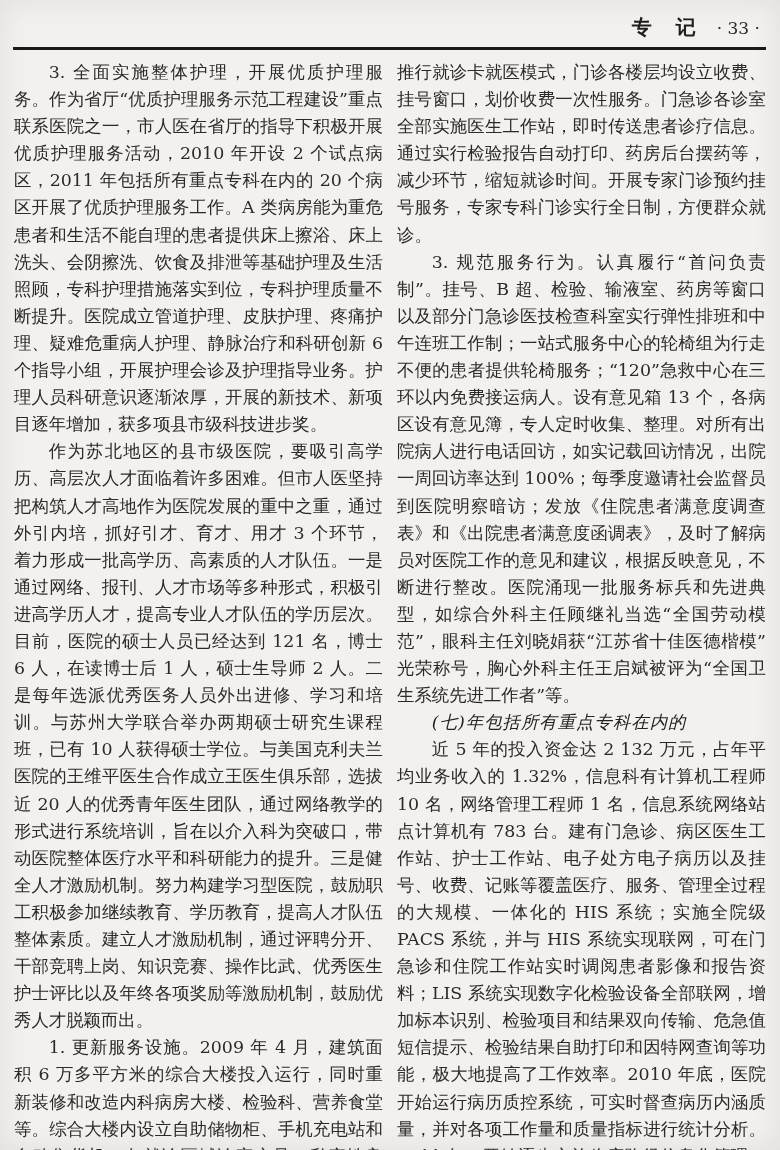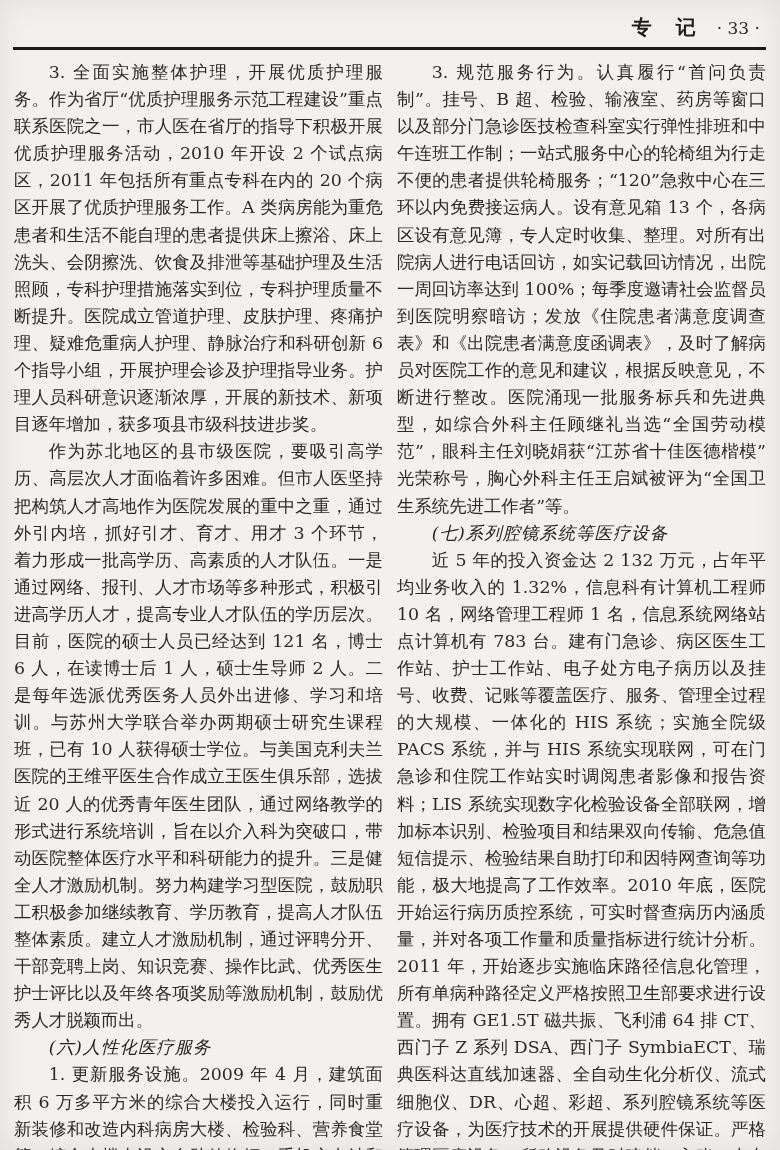--- a/index.html
+++ b/index.html
@@ -86,25 +86,25 @@
     <span class="sect">专　记</span>
     <span class="pageno">· 33 ·</span>
   </div>
   <div class="head-rule"></div>
 
   <div class="columns">
 
     <section class="col">
       <p class="body">3. 全面实施整体护理，开展优质护理服务。作为省厅“优质护理服务示范工程建设”重点联系医院之一，市人医在省厅的指导下积极开展优质护理服务活动，2010 年开设 2 个试点病区，2011 年包括所有重点专科在内的 20 个病区开展了优质护理服务工作。A 类病房能为重危患者和生活不能自理的患者提供床上擦浴、床上洗头、会阴擦洗、饮食及排泄等基础护理及生活照顾，专科护理措施落实到位，专科护理质量不断提升。医院成立管道护理、皮肤护理、疼痛护理、疑难危重病人护理、静脉治疗和科研创新 6 个指导小组，开展护理会诊及护理指导业务。护理人员科研意识逐渐浓厚，开展的新技术、新项目逐年增加，获多项县市级科技进步奖。</p>
       <p class="body">作为苏北地区的县市级医院，要吸引高学历、高层次人才面临着许多困难。但市人医坚持把构筑人才高地作为医院发展的重中之重，通过外引内培，抓好引才、育才、用才 3 个环节，着力形成一批高学历、高素质的人才队伍。一是通过网络、报刊、人才市场等多种形式，积极引进高学历人才，提高专业人才队伍的学历层次。目前，医院的硕士人员已经达到 121 名，博士 6 人，在读博士后 1 人，硕士生导师 2 人。二是每年选派优秀医务人员外出进修、学习和培训。与苏州大学联合举办两期硕士研究生课程班，已有 10 人获得硕士学位。与美国克利夫兰医院的王维平医生合作成立王医生俱乐部，选拔近 20 人的优秀青年医生团队，通过网络教学的形式进行系统培训，旨在以介入科为突破口，带动医院整体医疗水平和科研能力的提升。三是健全人才激励机制。努力构建学习型医院，鼓励职工积极参加继续教育、学历教育，提高人才队伍整体素质。建立人才激励机制，通过评聘分开、干部竞聘上岗、知识竞赛、操作比武、优秀医生护士评比以及年终各项奖励等激励机制，鼓励优秀人才脱颖而出。</p>
-      <p class="heading">(六)人性化医疗服务</p>
       <p class="body">1. 更新服务设施。2009 年 4 月，建筑面积 6 万多平方米的综合大楼投入运行，同时重新装修和改造内科病房大楼、检验科、营养食堂等。综合大楼内设立自助储物柜、手机充电站和自动售货机，各就诊区域诊室充足，私密性良好。各服务窗口等候区配备足够的座椅、大屏幕液晶彩电和有线电视节目。儿童、成人输液室分设，另设特需卧式输液室，满足不同层次病人的需求。全面推行就诊排队叫号系统，就诊秩序大大改善。全院视觉识别系统标准统一、醒目明了。</p>
 
     </section>
 
     <section class="col">
+      <p class="cont">推行就诊卡就医模式，门诊各楼层均设立收费、挂号窗口，划价收费一次性服务。门急诊各诊室全部实施医生工作站，即时传送患者诊疗信息。通过实行检验报告自动打印、药房后台摆药等，减少环节，缩短就诊时间。开展专家门诊预约挂号服务，专家专科门诊实行全日制，方便群众就诊。</p>
       <p class="body">3. 规范服务行为。认真履行“首问负责制”。挂号、B 超、检验、输液室、药房等窗口以及部分门急诊医技检查科室实行弹性排班和中午连班工作制；一站式服务中心的轮椅组为行走不便的患者提供轮椅服务；“120”急救中心在三环以内免费接运病人。设有意见箱 13 个，各病区设有意见簿，专人定时收集、整理。对所有出院病人进行电话回访，如实记载回访情况，出院一周回访率达到 100%；每季度邀请社会监督员到医院明察暗访；发放《住院患者满意度调查表》和《出院患者满意度函调表》，及时了解病员对医院工作的意见和建议，根据反映意见，不断进行整改。医院涌现一批服务标兵和先进典型，如综合外科主任顾继礼当选“全国劳动模范”，眼科主任刘晓娟获“江苏省十佳医德楷模”光荣称号，胸心外科主任王启斌被评为“全国卫生系统先进工作者”等。</p>
-      <p class="heading">(七)系列腔镜系统等医疗设备</p>
+      <p class="heading">(七)年包括所有重点专科在内的</p>
       <p class="body">近 5 年的投入资金达 2 132 万元，占年平均业务收入的 1.32%，信息科有计算机工程师 10 名，网络管理工程师 1 名，信息系统网络站点计算机有 783 台。建有门急诊、病区医生工作站、护士工作站、电子处方电子病历以及挂号、收费、记账等覆盖医疗、服务、管理全过程的大规模、一体化的 HIS 系统；实施全院级 PACS 系统，并与 HIS 系统实现联网，可在门急诊和住院工作站实时调阅患者影像和报告资料；LIS 系统实现数字化检验设备全部联网，增加标本识别、检验项目和结果双向传输、危急值短信提示、检验结果自助打印和因特网查询等功能，极大地提高了工作效率。2010 年底，医院开始运行病历质控系统，可实时督查病历内涵质量，并对各项工作量和质量指标进行统计分析。2011 年，开始逐步实施临床路径信息化管理，所有单病种路径定义严格按照卫生部要求进行设置。拥有 GE1.5T 磁共振、飞利浦 64 排 CT、西门子 Z 系列 DSA、西门子 SymbiaECT、瑞典医科达直线加速器、全自动生化分析仪、流式细胞仪、DR、心超、彩超、系列腔镜系统等医疗设备，为医疗技术的开展提供硬件保证。严格管理医疗设备，所购设备及时建档、入账，由专人保管。大型仪器设备“三证”齐全，并对运行情况和效益进行分析。健全医疗设备保管制度和维修制度，设备完好率大于 90%。放射性设备安装、使用严格按国家规定执行。医院总建筑面积 11.9 万平方米，平均每床占医院总建筑面积 132.2 平方米，门急诊日均人次占门急诊建筑总</p>
     </section>
 
   </div>
 </div>
 
 </body></html>

